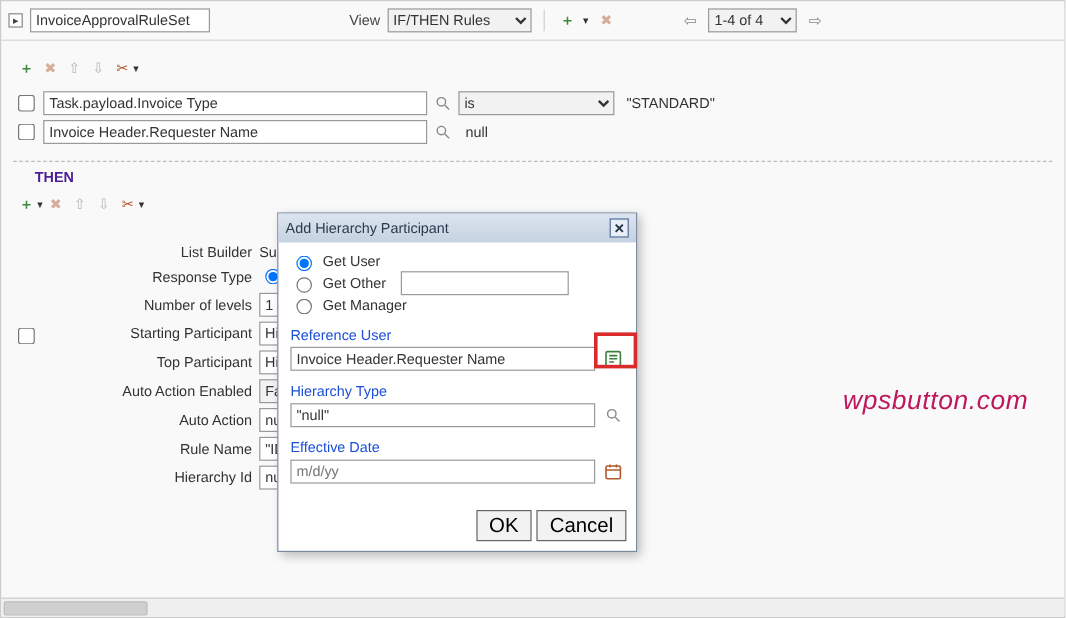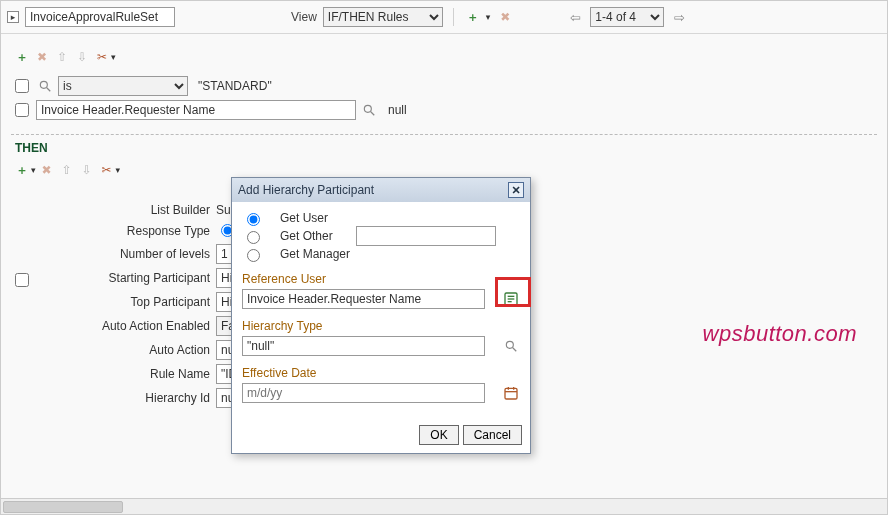--- a/index.html
+++ b/index.html
@@ -21,35 +21,35 @@
   
   .main{padding:8px 10px 10px 10px}
   .toolbar{display:flex;align-items:center;gap:2px;margin:6px 0 10px 2px}
   .condrow{display:flex;align-items:center;gap:4px;margin:4px 0}
   .chk{width:14px;height:14px}
   .wide{width:320px}
   .midsel{width:130px}
   .litval{min-width:90px;padding:2px 6px;color:#333}
   .mag{width:18px;height:18px;display:inline-flex;align-items:center;justify-content:center;color:#777}
   hr.dash{border:none;border-top:1px dashed #bbb;margin:14px 0 6px 0}
-  .thenlbl{font-weight:bold;color:#14532d;margin:6px 4px}
+  .thenlbl{font-weight:bold;color:#4c1d95;margin:6px 18px}
   
   .formgrid{display:grid;grid-template-columns:170px 1fr;gap:4px 6px;margin-top:14px;max-width:380px}
   .formgrid .k{justify-self:end;align-self:center;color:#333;font-size:12px}
   .radio{margin-right:4px}
   
   .dialog{position:absolute;left:230px;top:176px;width:300px;background:#fff;border:1px solid #7a8aa0;box-shadow:3px 3px 8px rgba(0,0,0,.25);font-size:12px}
   .dtitle{background:linear-gradient(#dbe4ef,#c6d2e1);padding:4px 6px;display:flex;align-items:center;justify-content:space-between;color:#2b3b4f;font-size:12px}
   .dclose{width:16px;height:16px;border:1px solid #4e6b94;background:#e8eff7;display:flex;align-items:center;justify-content:center;color:#234;cursor:pointer;font-weight:bold;font-size:11px}
   .dbody{padding:8px 10px 6px 10px}
   .dbody .section{margin-bottom:10px}
-  .dbody label.sec{display:block;margin-bottom:3px;color:#a16207}
-  .dbody .row{display:flex;align-items:center;gap:17px}
+  .dbody label.sec{display:block;margin-bottom:3px;color:#1d4ed8}
+  .dbody .row{display:flex;align-items:center;gap:6px}
   .btnbar{display:flex;justify-content:flex-end;gap:4px;padding:6px 8px 8px 8px}
-  .btn{border:1px solid #666;background:#f2f2f2;padding:2px 10px;font-size:12px;cursor:pointer}
+  .btn{border:1px solid #666;background:#f2f2f2;padding:2px 10px;font-size:17px;cursor:pointer}
   .redbox{position:absolute;left:494px;top:276px;width:36px;height:30px;border:3px solid #d92b2b;pointer-events:none}
   .watermark{position:absolute;right:30px;top:320px;color:#be185d;font-family:Tahoma,Arial,sans-serif;font-size:22px;font-style:italic;letter-spacing:.5px;pointer-events:none}
   .scrollbar-h{position:absolute;left:0;right:0;bottom:0;height:16px;background:#efefef;border-top:1px solid #ccc;display:flex;align-items:center}
   .scrollbar-h .thumb{margin-left:2px;height:12px;width:120px;background:#d0d0d0;border:1px solid #bdbdbd;border-radius:2px}
   svg{display:block}
 </style>
 </head>
 <body>
 
 <div class="wrap">
@@ -79,20 +79,21 @@
       <span class="iconbtn plus">＋</span>
       <span class="iconbtn x disabled">✖</span>
       <span class="iconbtn disabled">⇧</span>
       <span class="iconbtn disabled">⇩</span>
       <span class="iconbtn x">✂</span>
       <span class="dd">▾</span>
     </div>
 
     <div class="condrow">
       <input type="checkbox" class="chk" style="">
+      <input class="txtin wide" value="Task.payload.Invoice Type" style="">
       <span class="mag">
         <svg width="14" height="14" viewBox="0 0 24 24" fill="none" stroke="#888" stroke-width="2">
             <circle cx="10" cy="10" r="6"></circle>
             <line x1="15" y1="15" x2="21" y2="21"></line>
           </svg>
       </span>
       <select class="selin midsel"><option>is</option></select>
       <span class="litval">"STANDARD"</span>
     </div>
 

